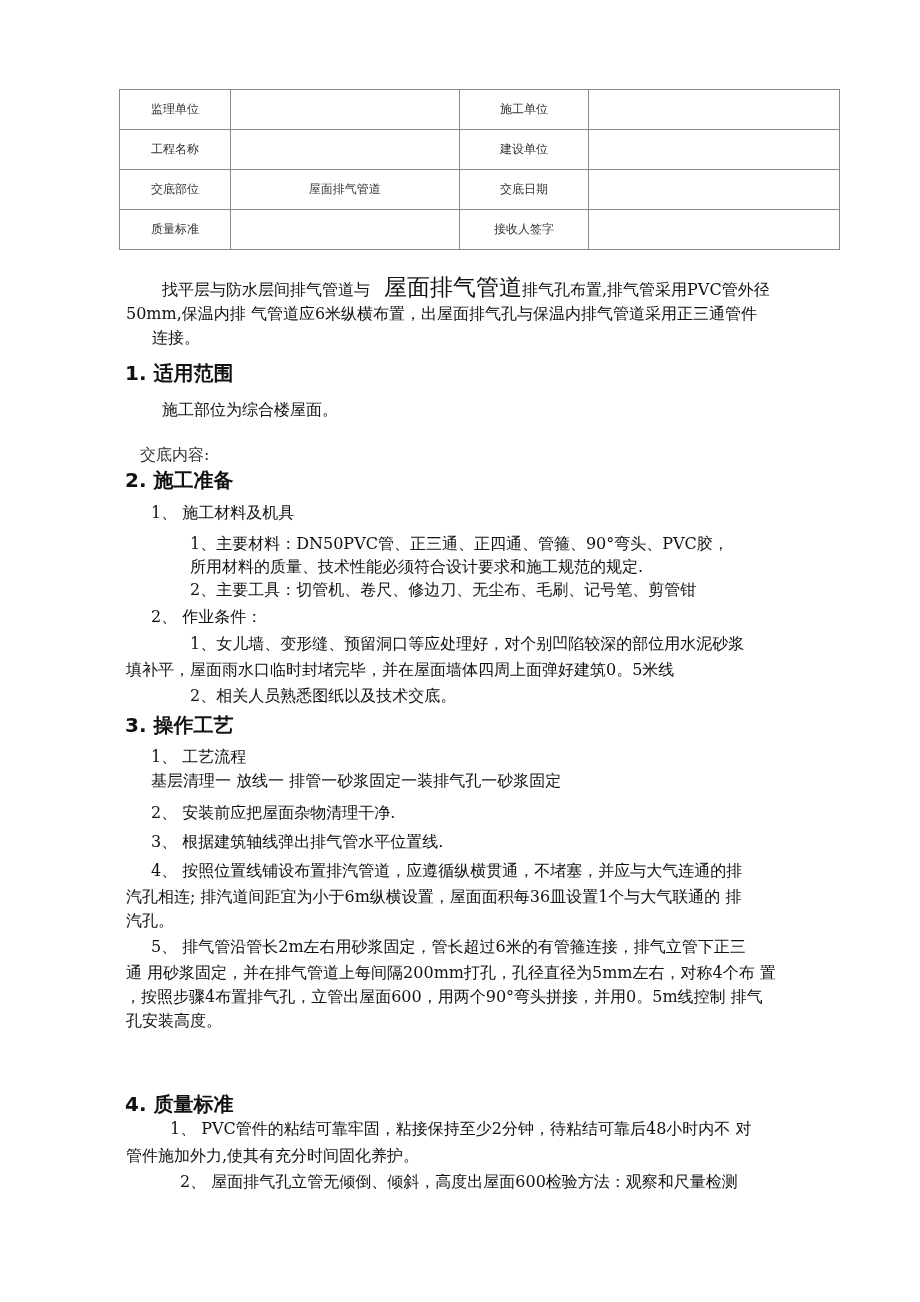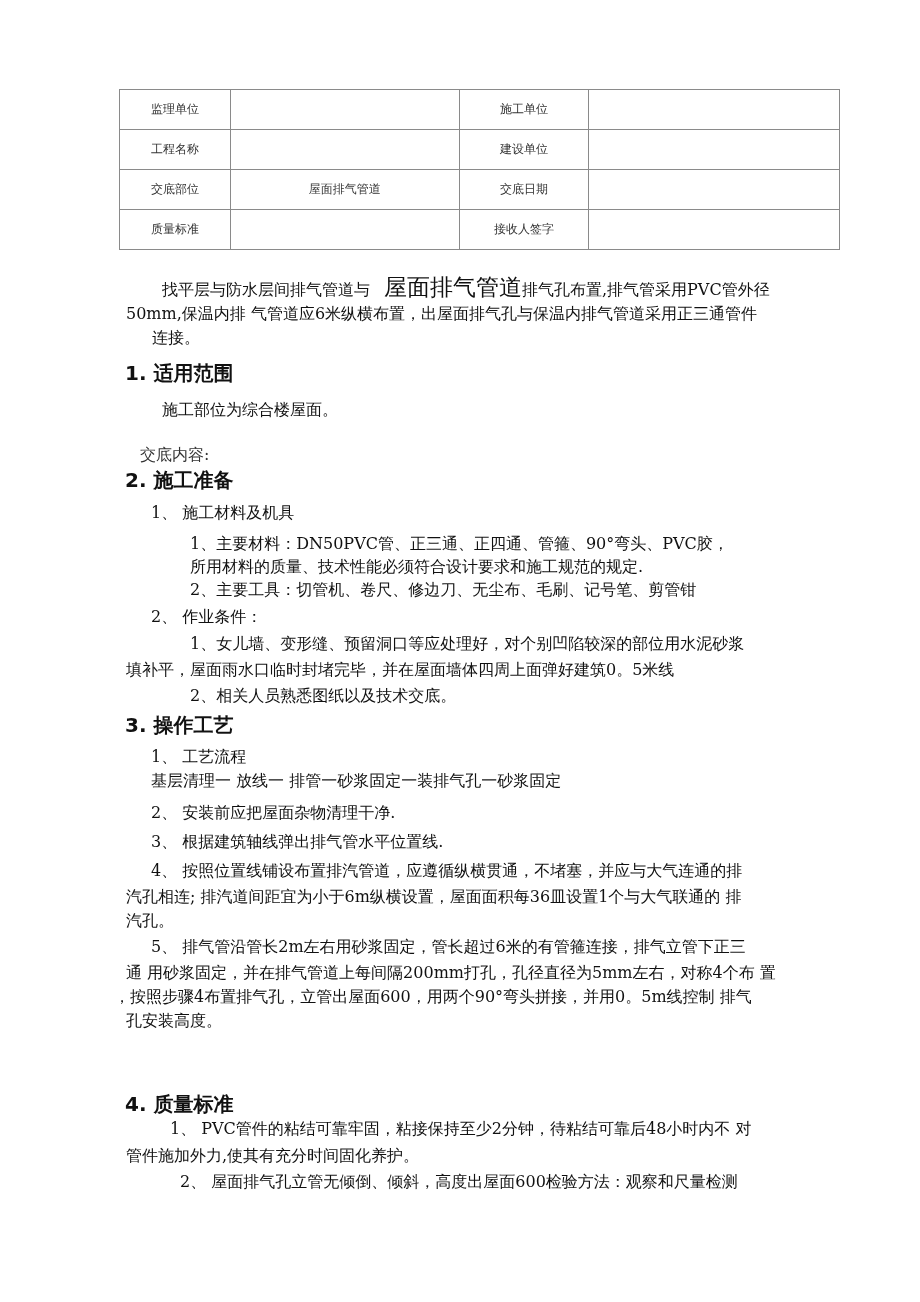--- a/index.html
+++ b/index.html
@@ -81,19 +81,19 @@
 <div class="h" style="left:125px; top:712px;">3.  操作工艺</div>
 <div class="line" style="left:151px; top:747px;">1、   工艺流程</div>
 <div class="line" style="left:151px; top:771px;">基层清理一  放线一  排管一砂浆固定一装排气孔一砂浆固定</div>
 <div class="line" style="left:151px; top:803px;">2、   安装前应把屋面杂物清理干净.</div>
 <div class="line" style="left:151px; top:832px;">3、   根据建筑轴线弹出排气管水平位置线.</div>
 <div class="line" style="left:151px; top:861px;">4、   按照位置线铺设布置排汽管道，应遵循纵横贯通，不堵塞，并应与大气连通的排</div>
 <div class="line" style="left:126px; top:887px;">汽孔相连; 排汽道间距宜为小于6m纵横设置，屋面面积每36皿设置1个与大气联通的     排</div>
 <div class="line" style="left:126px; top:911px;">汽孔。</div>
 <div class="line" style="left:151px; top:937px;">5、   排气管沿管长2m左右用砂浆固定，管长超过6米的有管箍连接，排气立管下正三</div>
 <div class="line" style="left:126px; top:963px;">通 用砂浆固定，并在排气管道上每间隔200mm打孔，孔径直径为5mm左右，对称4个布 置</div>
-<div class="line" style="left:114px; top:987px;">，按照步骤4布置排气孔，立管出屋面600，用两个90°弯头拼接，并用0。5m线控制 排气</div>
+<div class="line" style="left:125px; top:987px;">，按照步骤4布置排气孔，立管出屋面600，用两个90°弯头拼接，并用0。5m线控制 排气</div>
 <div class="line" style="left:126px; top:1011px;">孔安装高度。</div>
 
 <div class="h" style="left:125px; top:1091px;">4. 质量标准</div>
 <div class="line" style="left:170px; top:1119px;">1、  PVC管件的粘结可靠牢固，粘接保持至少2分钟，待粘结可靠后48小时内不 对</div>
 <div class="line" style="left:126px; top:1146px;">管件施加外力,使其有充分时间固化养护。</div>
 <div class="line" style="left:180px; top:1172px;">2、  屋面排气孔立管无倾倒、倾斜，高度出屋面600检验方法：观察和尺量检测</div>
 
 </body></html>

